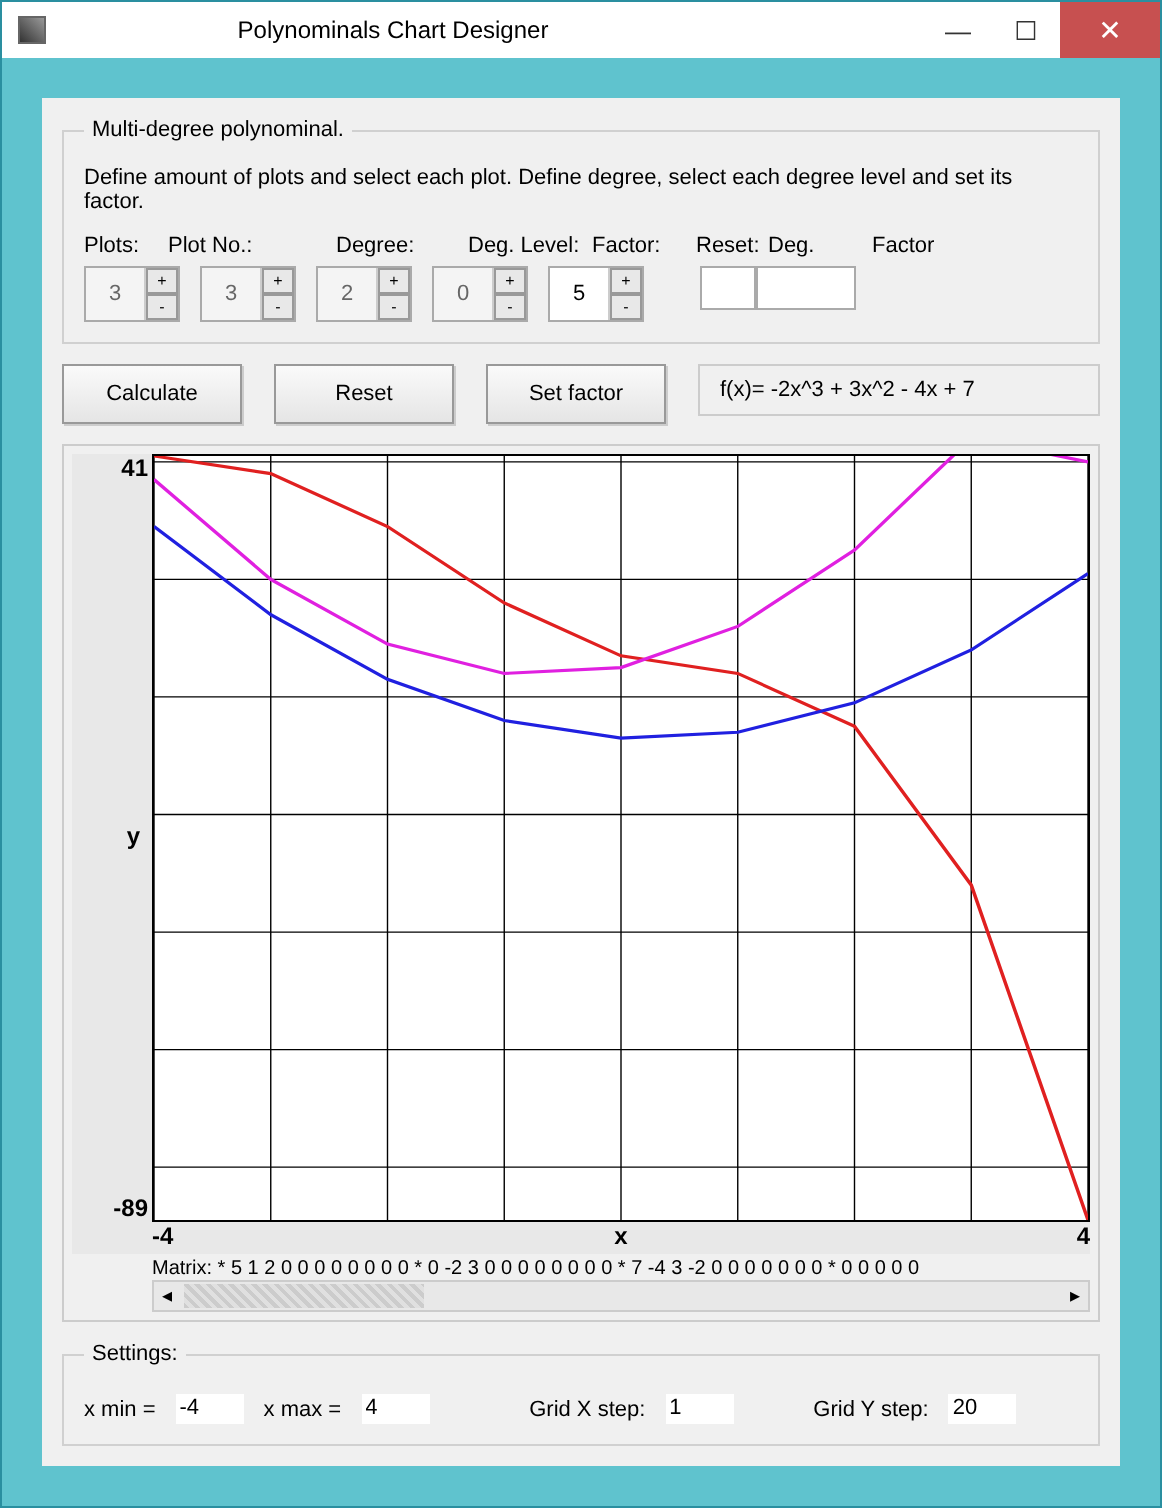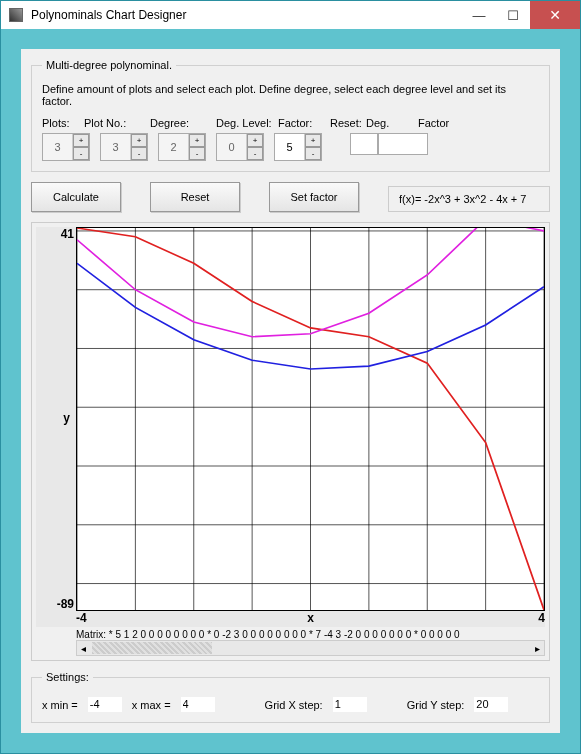--- a/index.html
+++ b/index.html
@@ -1,37 +1,37 @@
 <!DOCTYPE html>
 <html><head>
 <meta charset="utf-8">
 <style>
   * { box-sizing: border-box; margin: 0; padding: 0; }
   body { font-family: "Segoe UI", Tahoma, sans-serif; font-size: 11px; background: #5fc3ce; width: 581px; height: 754px; overflow: hidden; }
   .window { width: 581px; height: 754px; background: #5fc3ce; border: 1px solid #2a8fa0; display: flex; flex-direction: column; }
   .titlebar { height: 28px; background: #fff; display: flex; align-items: center; padding-left: 8px; position: relative; }
   .title-icon { width: 14px; height: 14px; background: linear-gradient(45deg,#333,#999); margin-right: 8px; border:1px solid #666;}
-  .title { font-size: 12px; color: #000; flex: 1; text-align: left; padding-right: 100px;}
+  .title { font-size: 12px; color: #000; flex: 1; text-align: center; padding-right: 100px;}
   .winbtns { display: flex; height: 100%; }
   .winbtn { width: 34px; display: flex; align-items: center; justify-content: center; font-size: 13px; color: #333; }
   .winbtn.close { background: #c75050; color: #fff; width: 50px; font-size: 14px; }
   .client { flex: 1; background: #f0f0f0; margin: 20px; padding: 10px 10px; display: flex; flex-direction: column; gap: 10px; overflow:hidden;}
   fieldset { border: 1px solid #d0d0d0; padding: 8px 10px 10px; font-size: 11px; }
   legend { padding: 0 4px; color: #000; font-size: 11px;}
   .desc { margin: 4px 0 10px; }
   .labels-row { display: flex; gap: 0; font-size:11px;}
   .labels-row > div { text-align: left; }
   .spinners-row { display: flex; gap: 10px; margin-top: 4px; align-items:flex-start;}
   .spinner { display: flex; border:1px solid #aaa; background:#fff; height:28px;}
   .spinner .val { width: 30px; text-align: center; line-height:26px; color:#666; background:#f4f4f4; border-right:1px solid #ccc;}
   .spinner .val.ed { background:#fff; color:#000;}
   .spinner .btns { display:flex; flex-direction:column; width:16px;}
   .spinner .btns button { flex:1; font-size:8px; line-height:1; border:1px solid #999; background:#e8e8e8; padding:0;}
   .smallfield { border:1px solid #aaa; background:#fff; height:22px; padding:2px 4px; font-size:11px;}
-  .btnrow { display:flex; gap:29px; align-items:flex-end; }
+  .btnrow { display:flex; gap:16px; align-items:flex-start; }
   .btn { width:90px; height:30px; border:1px solid #999; background:linear-gradient(#fafafa,#e5e5e5); font-size:11px; box-shadow:1px 1px 0 #ccc; cursor:pointer;}
   .formula { border:1px solid #ccc; padding:6px 10px; background:#f0f0f0; font-size:11px; flex:1;}
   .chartwrap { border:1px solid #ccc; padding:4px; background:#f0f0f0; flex:1; display:flex; flex-direction:column; overflow:hidden;}
   .chartinner { flex:1; display:flex; position:relative;}
   .yaxis { width:40px; background:#e8e8e8; position:relative;}
   .yaxis .yl { position:absolute; font-weight:bold; font-size:12px;}
   .plot { flex:1; background:#fff; border:1px solid #000; position:relative;}
   .plot svg { position:absolute; inset:0; width:100%; height:100%;}
   .xaxis { height:16px; display:flex; background:#e8e8e8;}
   .xaxis .spacer{width:40px;}
@@ -59,21 +59,21 @@
   </div>
 
   <div class="client">
 
     <fieldset>
       <legend>Multi-degree polynominal.</legend>
       <div class="desc">Define amount of plots and select each plot. Define degree, select each degree level and set its factor.</div>
 
       <div class="labels-row">
         <div style="width:42px">Plots:</div>
-        <div style="width:66px">Plot No.:</div>
+        <div style="width:84px">Plot No.:</div>
         <div style="width:66px">Degree:</div>
         <div style="width:62px">Deg. Level:</div>
         <div style="width:52px">Factor:</div>
         <div style="width:36px">Reset:</div>
         <div style="width:52px">Deg.</div>
         <div style="width:40px">Factor</div>
       </div>
 
       <div class="spinners-row">
         <div class="spinner">

